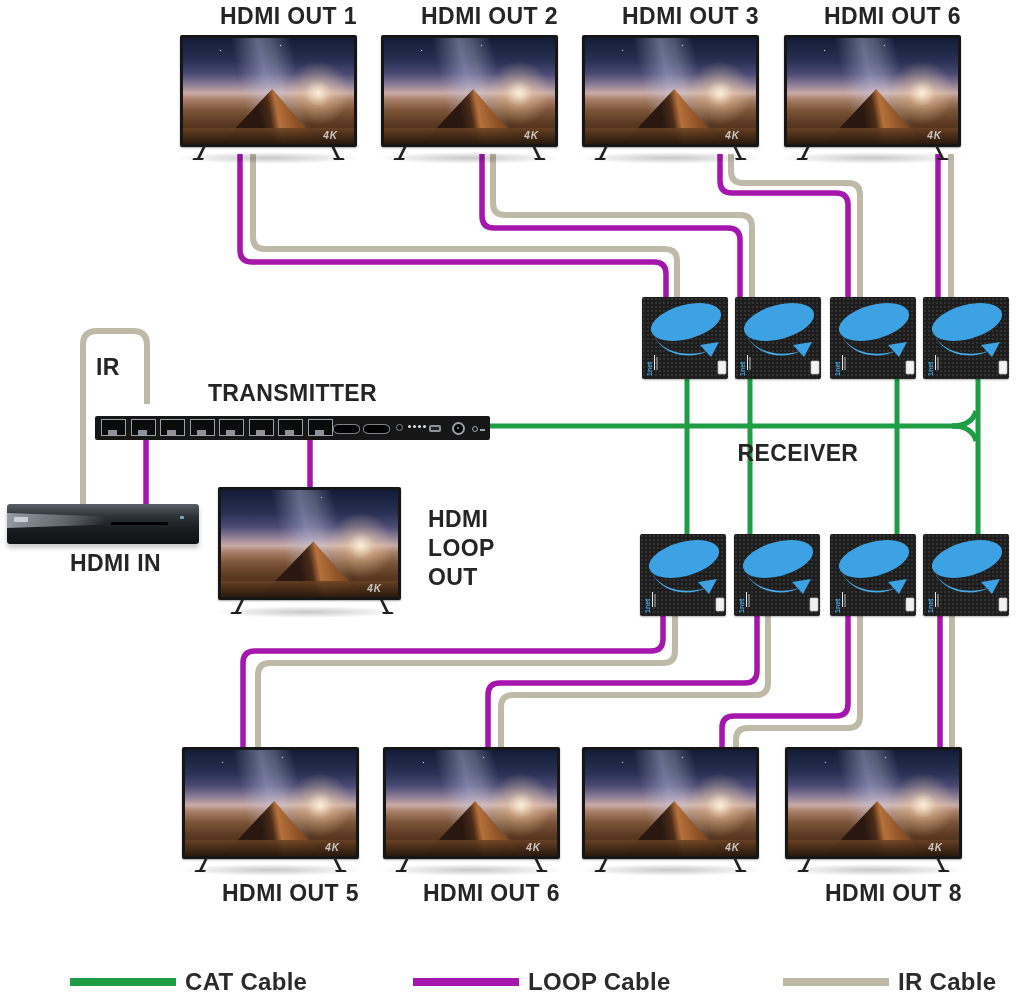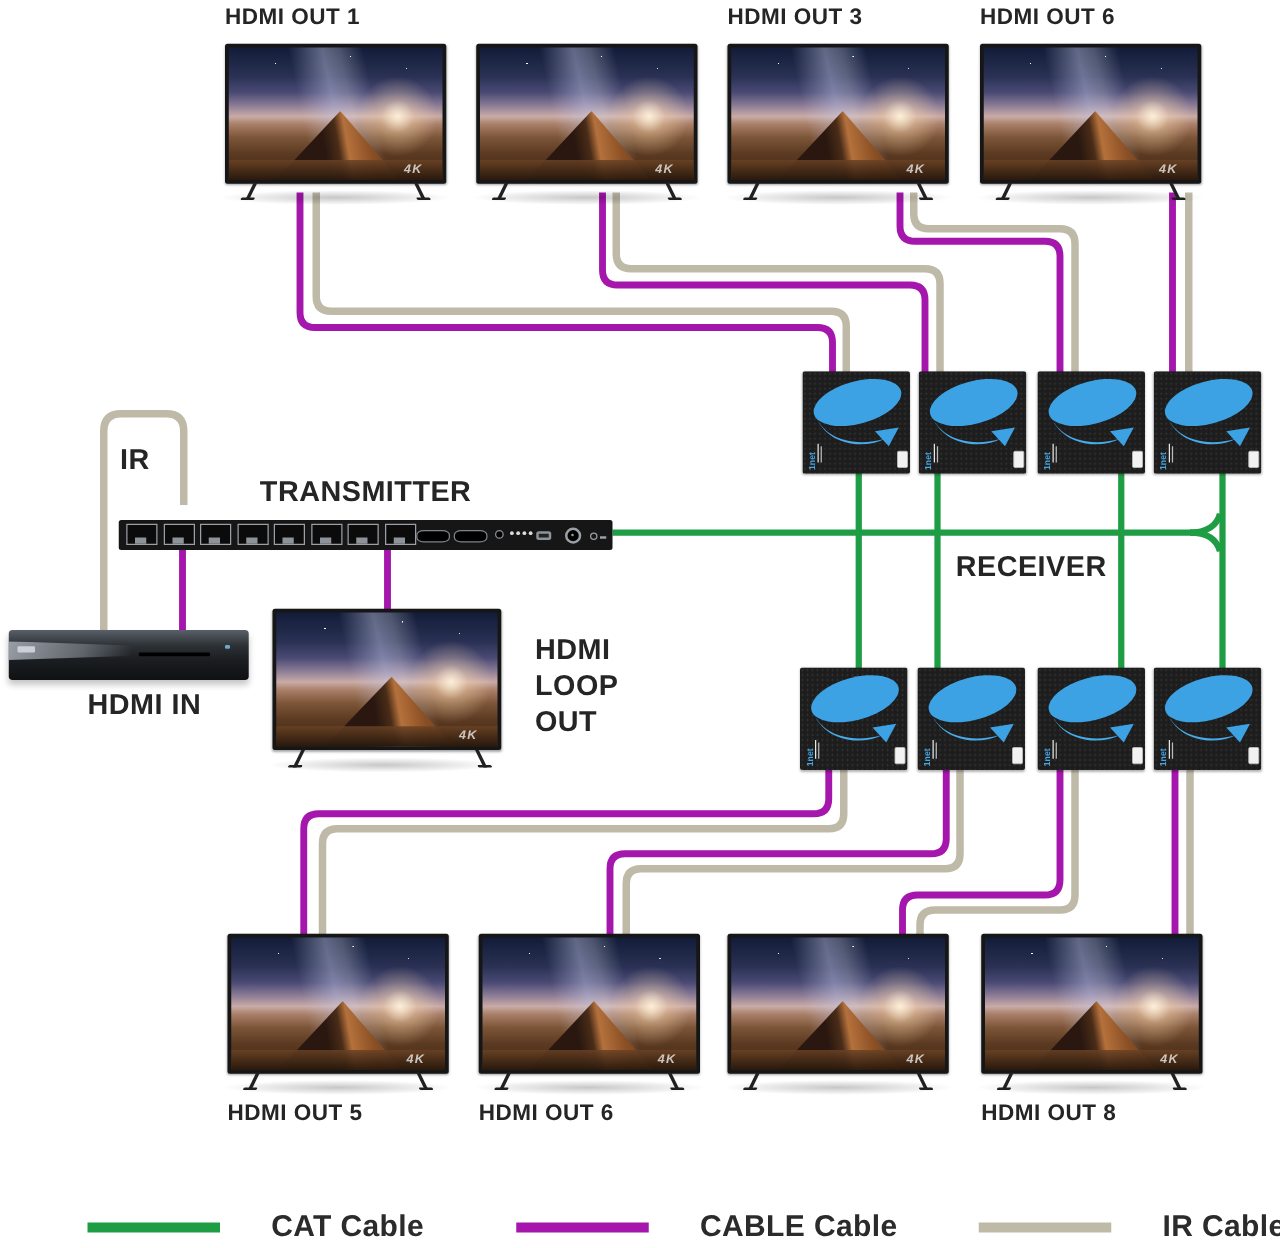--- a/index.html
+++ b/index.html
@@ -27,21 +27,21 @@
   .ridge{position:absolute;left:0;bottom:0;width:100%;height:15%;
     background:linear-gradient(180deg,rgba(106,66,36,.85),rgba(40,24,12,.95));}
   .fourk{position:absolute;right:16px;bottom:3px;font-size:10px;font-weight:700;font-style:italic;
     color:rgba(255,255,255,.72);letter-spacing:1px;z-index:2;}
   .foot{position:absolute;width:3px;height:14px;background:#212121;bottom:-13px;transform-origin:top center;}
   .foot::after{content:"";position:absolute;bottom:0;left:-4px;width:11px;height:2.5px;background:#212121;border-radius:1px;}
   .foot.l{left:13%;transform:skewX(-26deg);}
   .foot.r{right:13%;transform:skewX(26deg);}
   .tvshadow{position:absolute;left:-3%;bottom:-17px;width:106%;height:12px;
     background:radial-gradient(ellipse at 50% 50%, rgba(0,0,0,.22), rgba(0,0,0,0) 70%);}
-  .tv-label{position:absolute;width:100%;text-align:left;font-size:18px;font-weight:600;
+  .tv-label{position:absolute;width:100%;text-align:right;font-size:23px;font-weight:600;
     letter-spacing:.4px;color:#252525;white-space:nowrap;}
   .tv-label.above{top:-32px;}
   .tv-label.below{top:133px;}
 
   
   .flabel{position:absolute;font-size:23px;font-weight:600;letter-spacing:.4px;color:#252525;}
   .flabel.center{text-align:center;}
 
   
   .tx{position:absolute;left:95px;top:416px;width:395px;height:24px;background:#161616;border-radius:2px;}
@@ -73,21 +73,21 @@
 
   
   .rx{position:absolute;width:86px;height:82px;background:#1d1d1d;border-radius:2px;
     background-image:radial-gradient(rgba(255,255,255,.10) .7px, transparent .9px);background-size:4px 4px;
     box-shadow:0 1px 2px rgba(0,0,0,.3);}
   .rx svg{position:absolute;left:0;top:0;}
 
   
   .legend-item{position:absolute;top:968px;display:flex;align-items:center;height:28px;}
   .legend-swatch{width:106px;height:8px;margin-right:9px;}
-  .legend-text{font-size:24px;font-weight:600;letter-spacing:.3px;color:#2b2b2b;white-space:nowrap;margin-left:32px;}
+  .legend-text{font-size:24px;font-weight:600;letter-spacing:.3px;color:#2b2b2b;white-space:nowrap;}
 </style>
 </head>
 <body>
 
 <div class="canvas">
 
   <svg class="cables" viewBox="0 0 1024 998">
 
     <g stroke="#1f9d44" stroke-width="5" fill="none">
       <path d="M490,426 H960"></path>
@@ -191,20 +191,21 @@
         <div class="ridge"></div>
         <div class="fourk">4K</div>
       </div>
     </div>
     <div class="foot l"></div>
     <div class="foot r"></div>
     <div class="tvshadow"></div>
   </div>
 
   <div class="tv" style="left:381px;top:35px">
+    <div class="tv-label above">HDMI OUT 2</div>
     <div class="frame">
       <div class="glass">
         <div class="mtn"></div>
         <div class="ridge"></div>
         <div class="fourk">4K</div>
       </div>
     </div>
     <div class="foot l"></div>
     <div class="foot r"></div>
     <div class="tvshadow"></div>
@@ -419,28 +420,28 @@
       <rect x="12" y="58" width="1" height="15" fill="#e8e8e8"></rect>
       <rect x="14.5" y="60" width="1" height="13" fill="#bbbbbb"></rect>
       <rect x="76" y="64" width="8" height="13" rx="1" fill="#f2f2f2" stroke="#bbbbbb" stroke-width=".7"></rect>
     </svg>
   </div>
 
   <div class="flabel" style="left:96px;top:354px">IR</div>
   <div class="flabel center" style="left:200px;top:380px;width:185px">TRANSMITTER</div>
   <div class="flabel center" style="left:63px;top:550px;width:105px">HDMI IN</div>
   <div class="flabel" style="left:428px;top:505px;width:86px;line-height:29px">HDMI LOOP OUT</div>
-  <div class="flabel center" style="left:759px;top:440px;width:132px">RECEIVER</div>
+  <div class="flabel center" style="left:732px;top:440px;width:132px">RECEIVER</div>
 
   <div class="legend-item" style="left:70px">
     <div class="legend-swatch" style="background: rgb(31, 157, 68);"></div>
     <div class="legend-text">CAT Cable</div>
   </div>
   <div class="legend-item" style="left:413px">
     <div class="legend-swatch" style="background: rgb(165, 22, 173);"></div>
-    <div class="legend-text">CABLE Cable</div>
+    <div class="legend-text">LOOP Cable</div>
   </div>
   <div class="legend-item" style="left:783px">
     <div class="legend-swatch" style="background: rgb(191, 185, 168);"></div>
     <div class="legend-text">IR Cable</div>
   </div>
 
 </div>
 
 </body></html>

